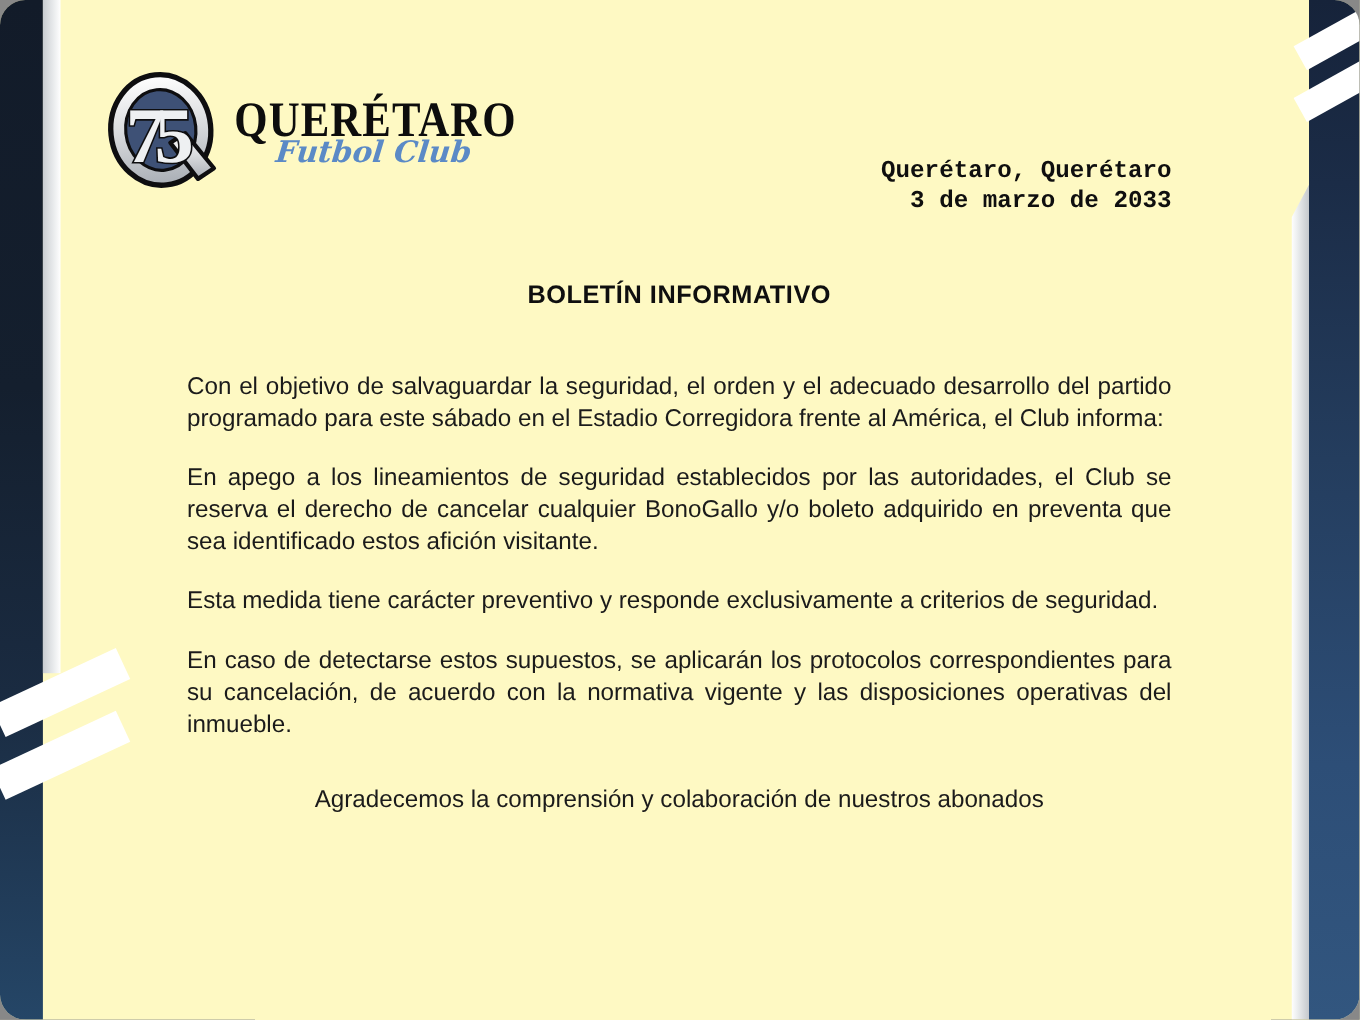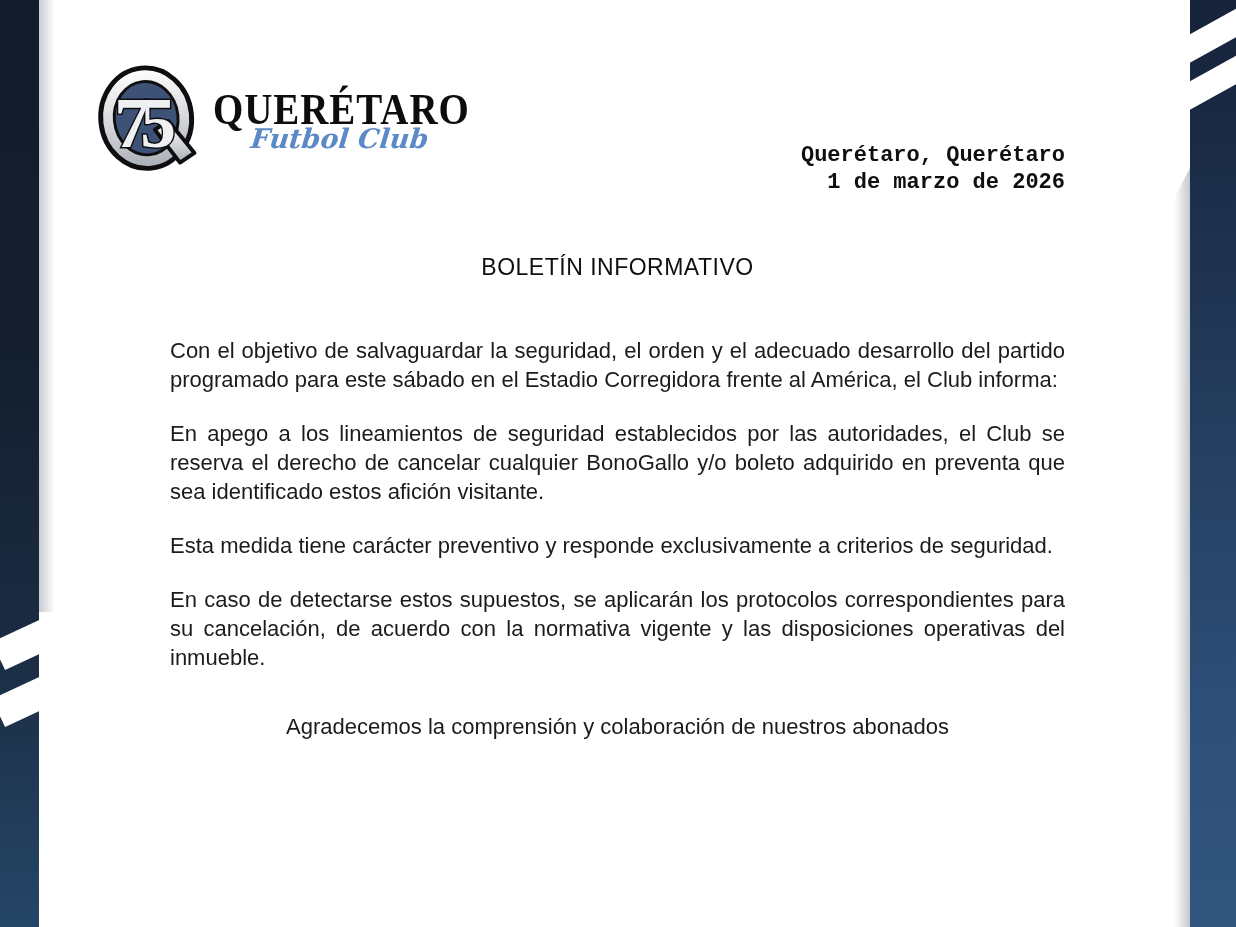--- a/index.html
+++ b/index.html
@@ -1,22 +1,23 @@
 <!DOCTYPE html>
 <html><head>
 <meta charset="utf-8">
 <style>
   html,body{margin:0;padding:0;background:#888;}
   .canvas{
     position:relative;
     width:1236px;height:927px;
-    background:#ffffff;
+    background:#fef9c3;
     overflow:hidden;
     font-family:"Liberation Sans", sans-serif;
     margin:0 auto;
+    border-radius:23px;
   }
 
   
   .band-left{
     position:absolute;left:0;top:0;width:39px;height:100%;
     background:linear-gradient(180deg,#121b29 0%,#141f2e 38%,#1a2b41 68%,#254667 100%);
   }
   .band-left-shadow{
     position:absolute;left:39px;top:0;width:16px;height:612px;
     background:linear-gradient(90deg,#c9cdd1 0%,#eef0f1 70%,#ffffff 100%);
@@ -55,21 +56,21 @@
   }
 
   
   .dateblock{
     position:absolute;right:171px;top:142px;
     text-align:right;font-weight:bold;font-size:22px;
     line-height:27px;color:#0f0f0f;font-family:Liberation Mono, monospace;
   }
   .doc-title{
     position:absolute;left:170px;top:254px;width:895px;margin:0;
-    text-align:center;font-size:23px;font-weight:normal;color:#0f0f0f;
+    text-align:center;font-size:23px;font-weight:bold;color:#0f0f0f;
     letter-spacing:0.5px;
   }
   .body-text{
     position:absolute;left:170px;top:336px;width:895px;
     font-size:22px;line-height:29px;color:#1b1b1b;
   }
   .body-text p{
     margin:0 0 25px 0;
     text-align:justify;text-justify:inter-word;
   }
@@ -107,21 +108,21 @@
       </g>
       <polygon points="64,70 78,61 105,94 90,104" fill="url(#silver)" stroke="#0e0e10" stroke-width="4" stroke-linejoin="round"></polygon>
       <text x="22" y="88" font-family="Liberation Serif, serif" font-weight="bold" font-size="74" letter-spacing="-10" fill="#eef0f2" stroke="#0e0e10" stroke-width="3" paint-order="stroke">75</text>
     </svg>
     <div class="wordmark">QUERÉTARO</div>
     <div class="script-sub">Futbol Club</div>
   </div>
 
   <div class="dateblock">
     <div>Querétaro, Querétaro</div>
-    <div>1 de marzo de 2026</div>
+    <div>3 de marzo de 2033</div>
   </div>
 
   <h1 class="doc-title">BOLETÍN INFORMATIVO</h1>
 
   <div class="body-text">
     <p>Con el objetivo de salvaguardar la seguridad, el orden y el adecuado desarrollo del partido programado para este sábado en el Estadio Corregidora frente al América, el Club informa:</p>
     <p>En apego a los lineamientos de seguridad establecidos por las autoridades, el Club se reserva el derecho de cancelar cualquier BonoGallo y/o boleto adquirido en preventa que sea identificado estos afición visitante.</p>
     <p>Esta medida tiene carácter preventivo y responde exclusivamente a criterios de seguridad.</p>
     <p>En caso de detectarse estos supuestos, se aplicarán los protocolos correspondientes para su cancelación, de acuerdo con la normativa vigente y las disposiciones operativas del inmueble.</p>
     <p class="closing">Agradecemos la comprensión y colaboración de nuestros abonados</p>

